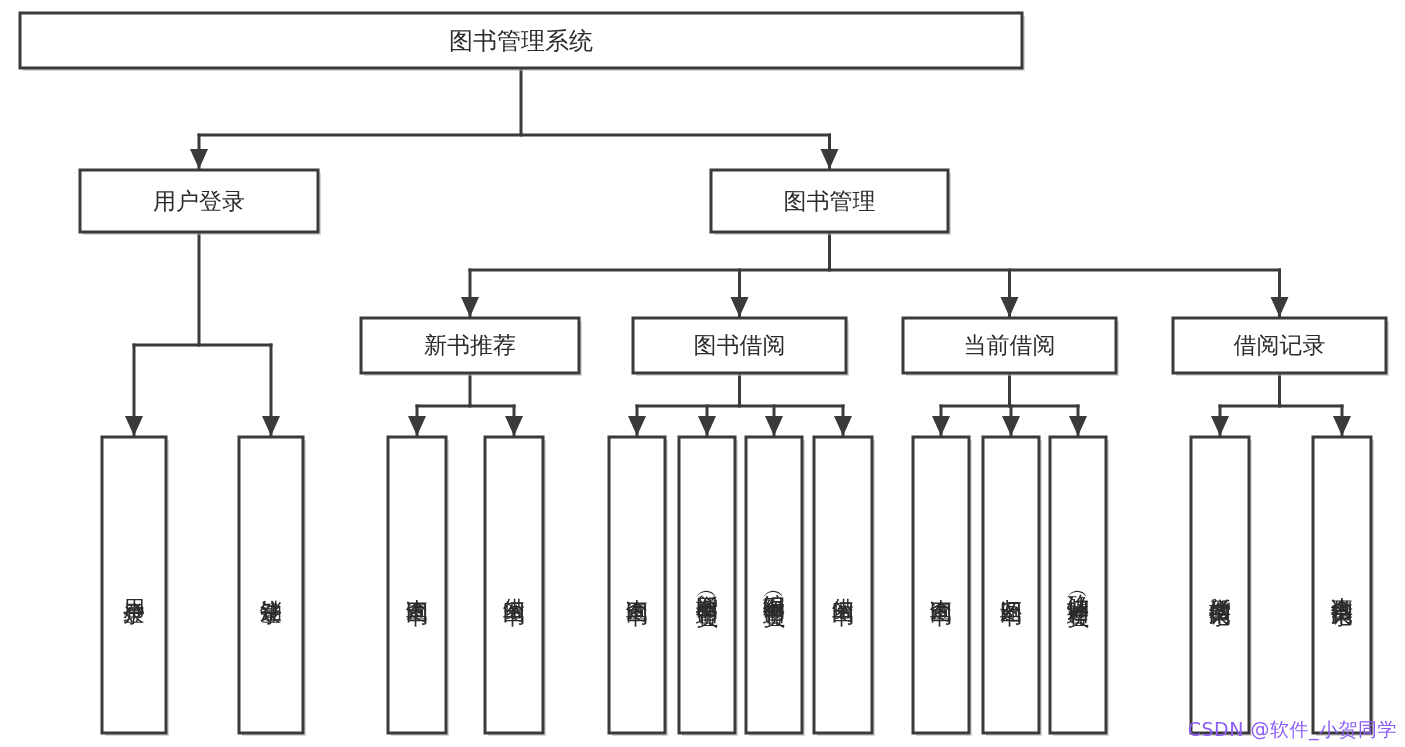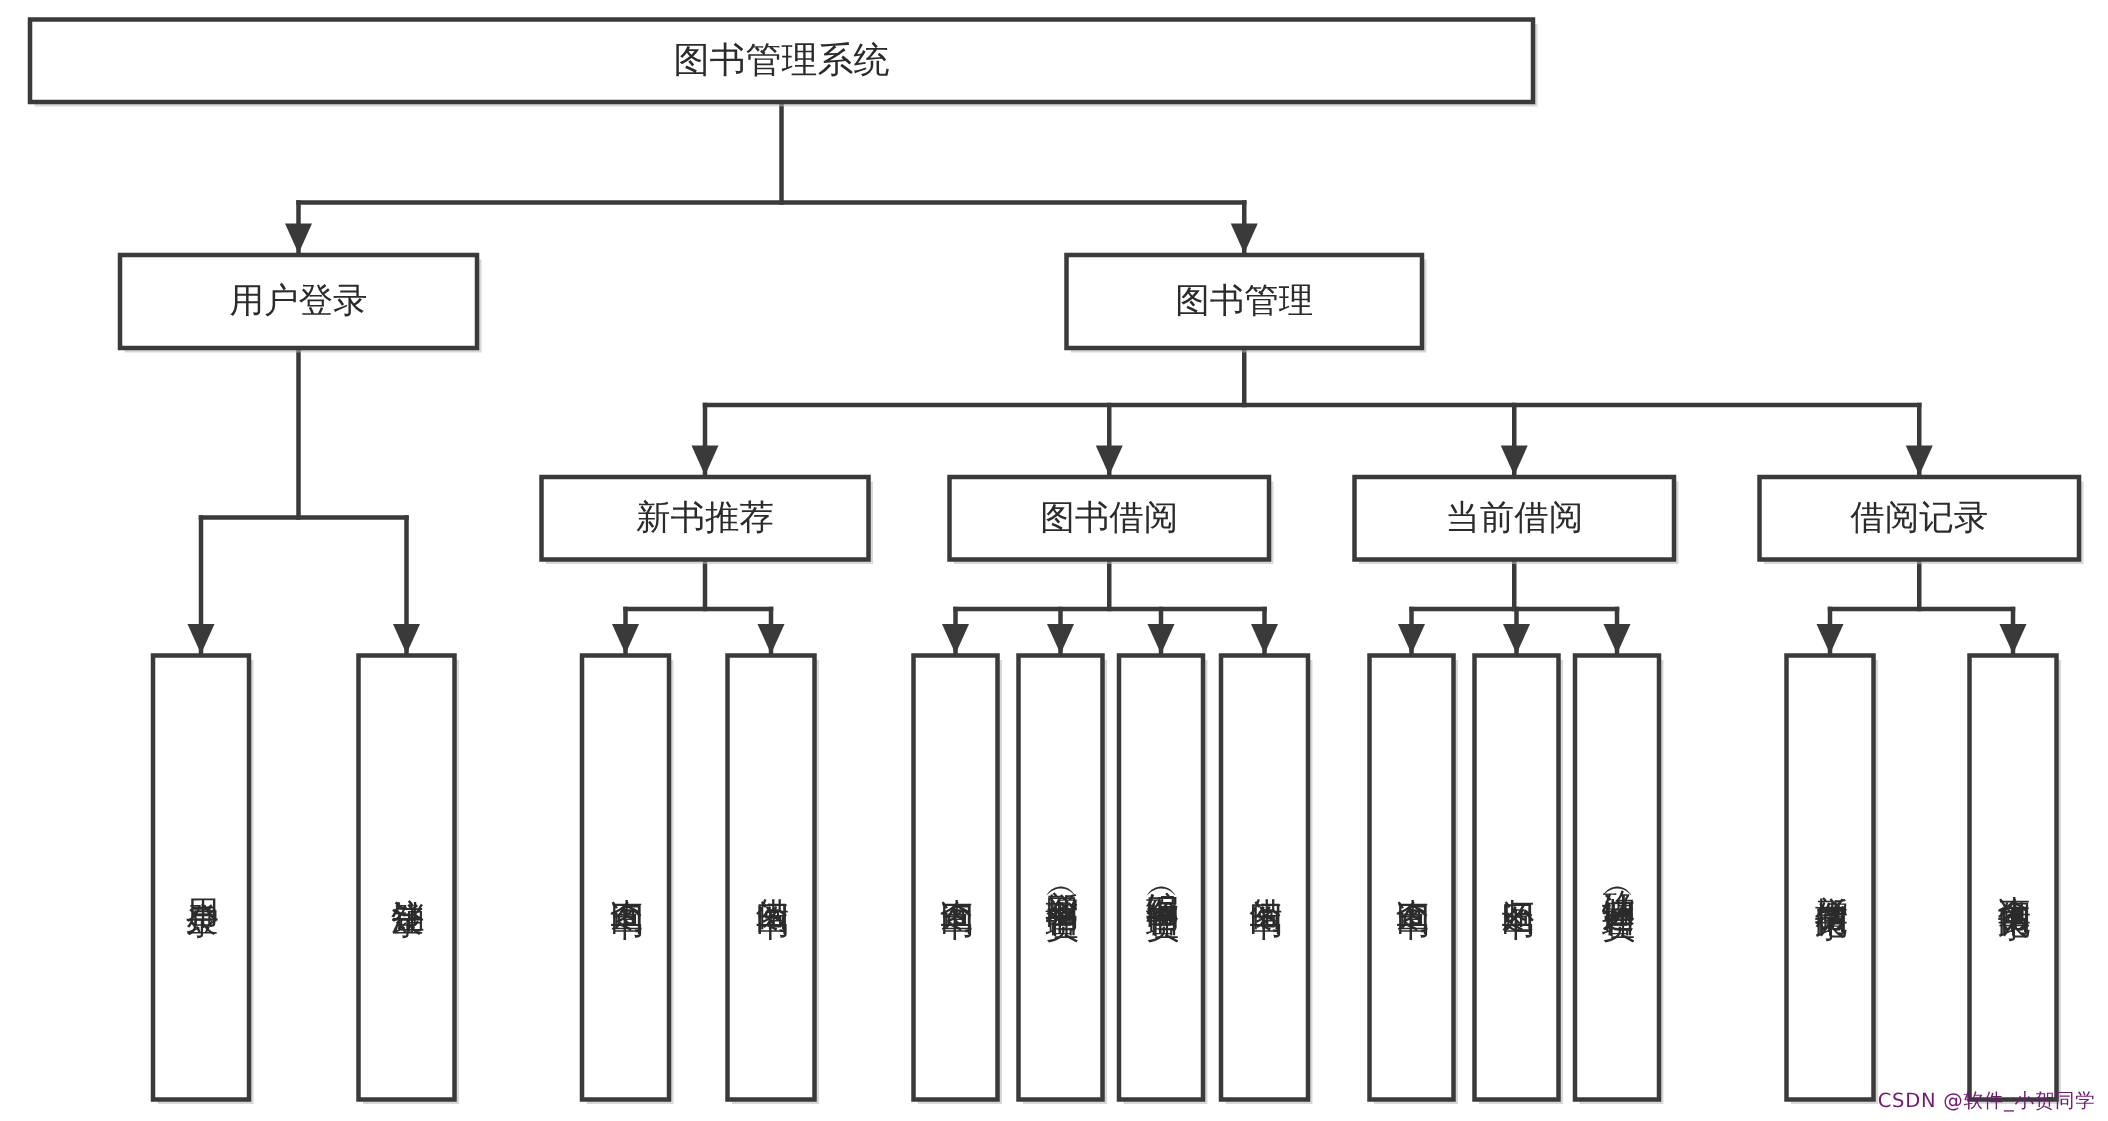--- a/index.html
+++ b/index.html
@@ -74,22 +74,22 @@
     display: flex;
     align-items: center;
     justify-content: center;
     pointer-events: none;
   }
   #watermark {
     position: absolute;
     right: 8px;
     bottom: 4px;
     font-family: "DejaVu Sans", "Liberation Sans", sans-serif;
-    font-size: 13px;
-    color: #701a75;
+    font-size: 19px;
+    color: #8b5cf6;
     white-space: nowrap;
     letter-spacing: 0.5px;
   }
 </style>
 </head>
 <body>
 
 <div id="diagram-root">
 
   <svg id="tree-svg" viewBox="0 0 1405 747">

